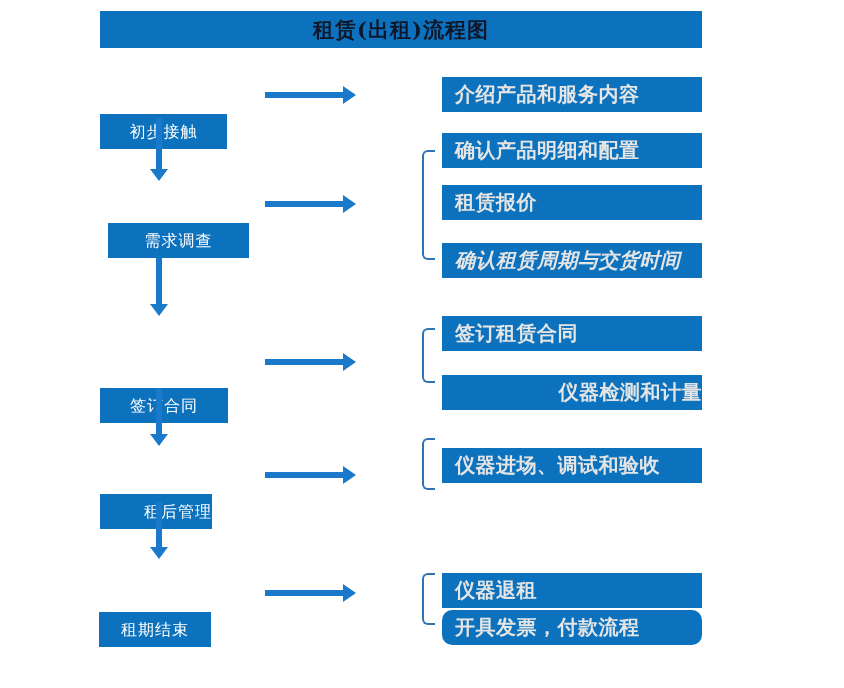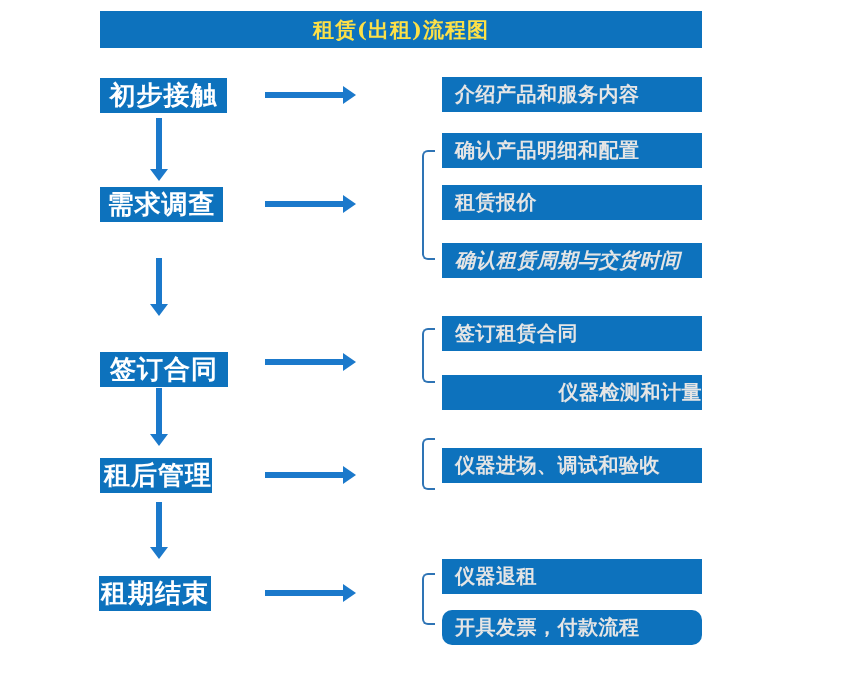--- a/index.html
+++ b/index.html
@@ -13,39 +13,40 @@
     width: 844px;
     height: 688px;
     background: #ffffff;
     overflow: hidden;
   }
   .banner {
     position: absolute;
     left: 100px; top: 11px;
     width: 602px; height: 37px;
     background: var(--box-blue);
-    color: #fde047;
+    color: #0f172a;
     font-size: 21px;
     font-weight: bold;
     text-align: center;
     line-height: 37px;
     letter-spacing: 1px;
     white-space: nowrap;
   }
   .lbox {
     position: absolute;
     background: var(--box-blue);
     color: #ffffff;
-    font-size: 26px;
-    font-weight: bold;
+    font-size: 16px;
+    font-weight: normal;
     text-align: center;
     line-height: 35px;
     height: 35px;
     letter-spacing: 1px;
     white-space: nowrap;
+    margin-top: 36px;
   }
   .rbox {
     position: absolute;
     left: 442px;
     width: 260px;
     height: 35px;
     background: var(--box-blue);
     color: #e5e5e5;
     font-size: 20px;
     font-weight: bold;
@@ -100,21 +101,21 @@
   }
 </style>
 </head>
 <body>
 
 <div id="canvas">
 
   <div class="banner">租赁(出租)流程图</div>
 
   <div class="lbox" style="left:100px; top:78px;  width:127px;">初步接触</div>
-  <div class="lbox" style="left:100px; top:187px; width:123px;">需求调查</div>
+  <div class="lbox" style="left:108px; top:187px; width:141px;">需求调查</div>
   <div class="lbox" style="left:100px; top:352px; width:128px;">签订合同</div>
   <div class="lbox" style="left:100px; top:458px; width:112px;text-align:right;">租后管理</div>
   <div class="lbox" style="left:99px;  top:576px; width:112px;">租期结束</div>
 
   <div class="varrow" style="top:118px; height:51px;"></div>
   <div class="varrow" style="top:258px; height:46px;"></div>
   <div class="varrow" style="top:388px; height:46px;"></div>
   <div class="varrow" style="top:502px; height:45px;"></div>
 
   <div class="harrow" style="top:92px;"></div>
@@ -128,16 +129,16 @@
   <div class="bracket" style="top:438px; height:52px;"></div>
   <div class="bracket" style="top:573px; height:52px;"></div>
 
   <div class="rbox" style="top:77px;">介绍产品和服务内容</div>
   <div class="rbox" style="top:133px;">确认产品明细和配置</div>
   <div class="rbox" style="top:185px;">租赁报价</div>
   <div class="rbox" style="top:243px;font-style:italic;">确认租赁周期与交货时间</div>
   <div class="rbox" style="top:316px;">签订租赁合同</div>
   <div class="rbox" style="top:375px;text-align:right;">仪器检测和计量</div>
   <div class="rbox" style="top:448px;">仪器进场、调试和验收</div>
-  <div class="rbox" style="top:559px;">仪器退租</div>
+  <div class="rbox" style="top:573px;">仪器退租</div>
   <div class="rbox" style="top:610px;border-radius:10px;">开具发票，付款流程</div>
 
 </div>
 
 </body></html>

